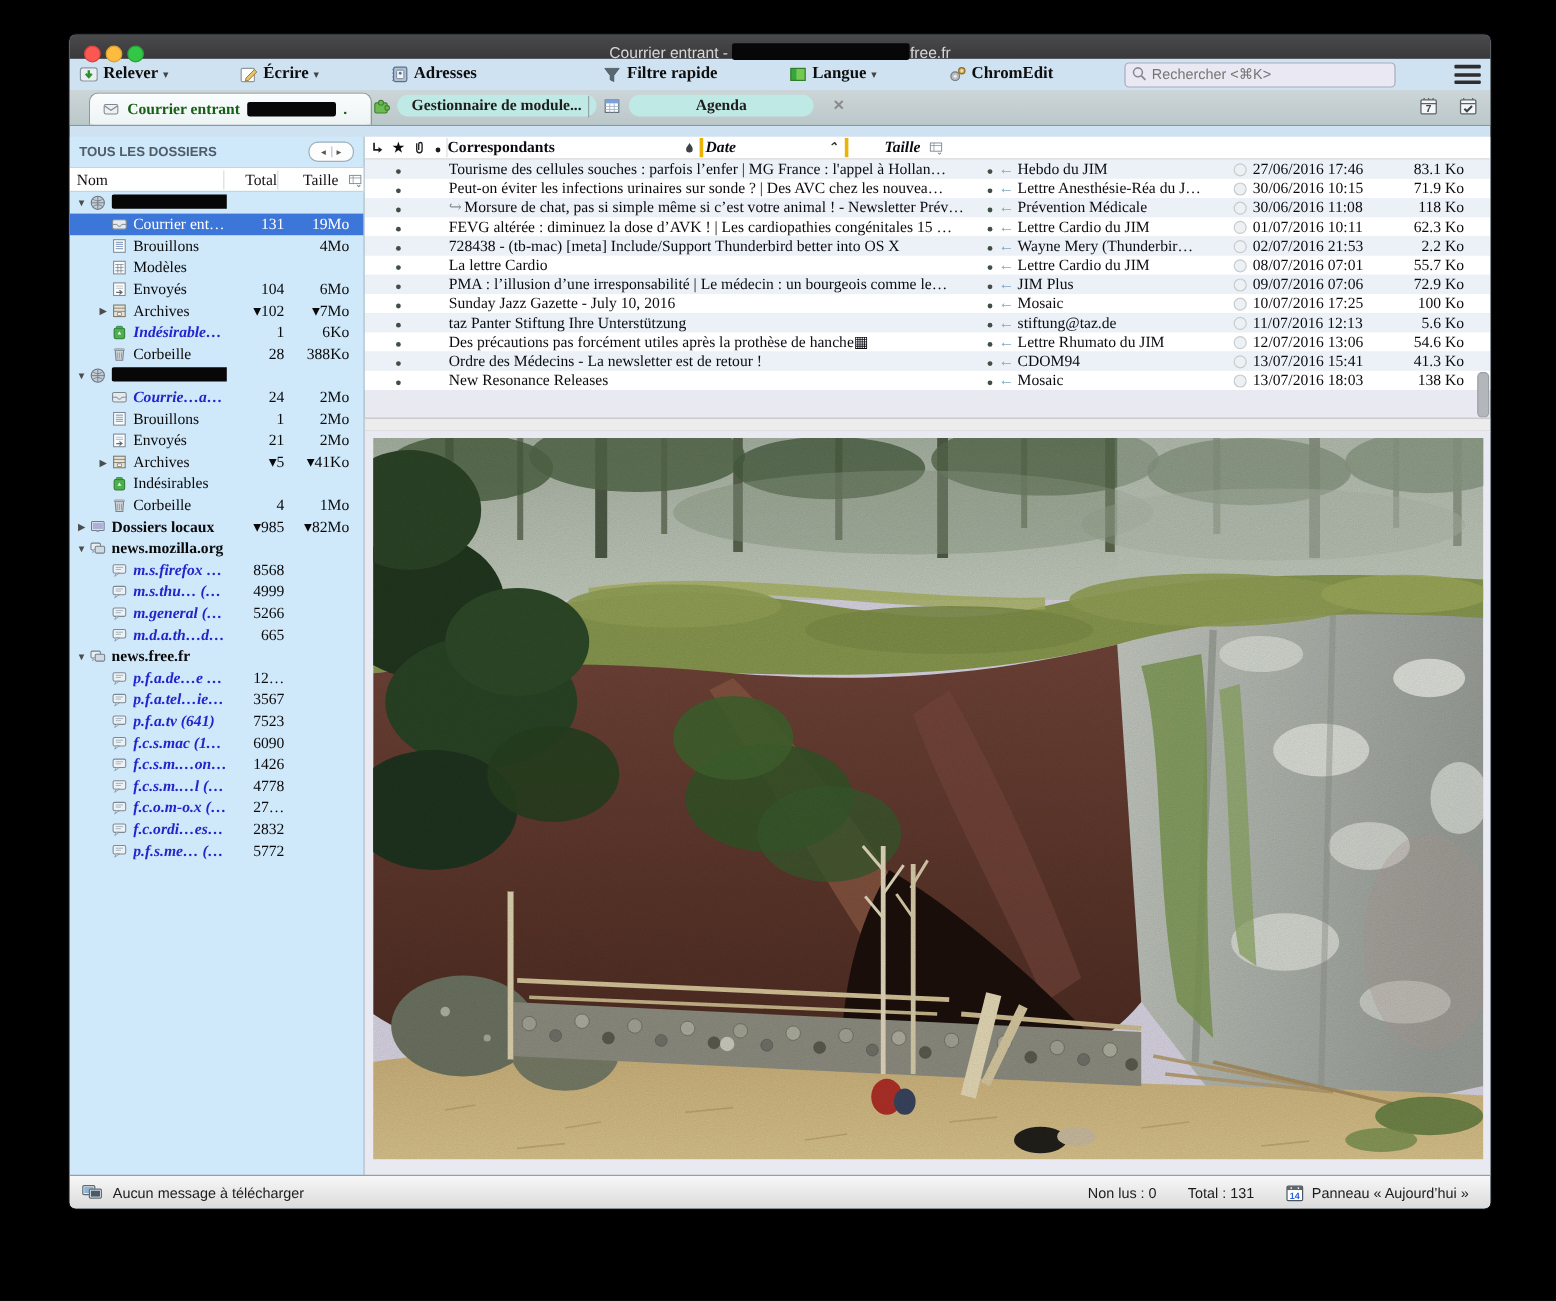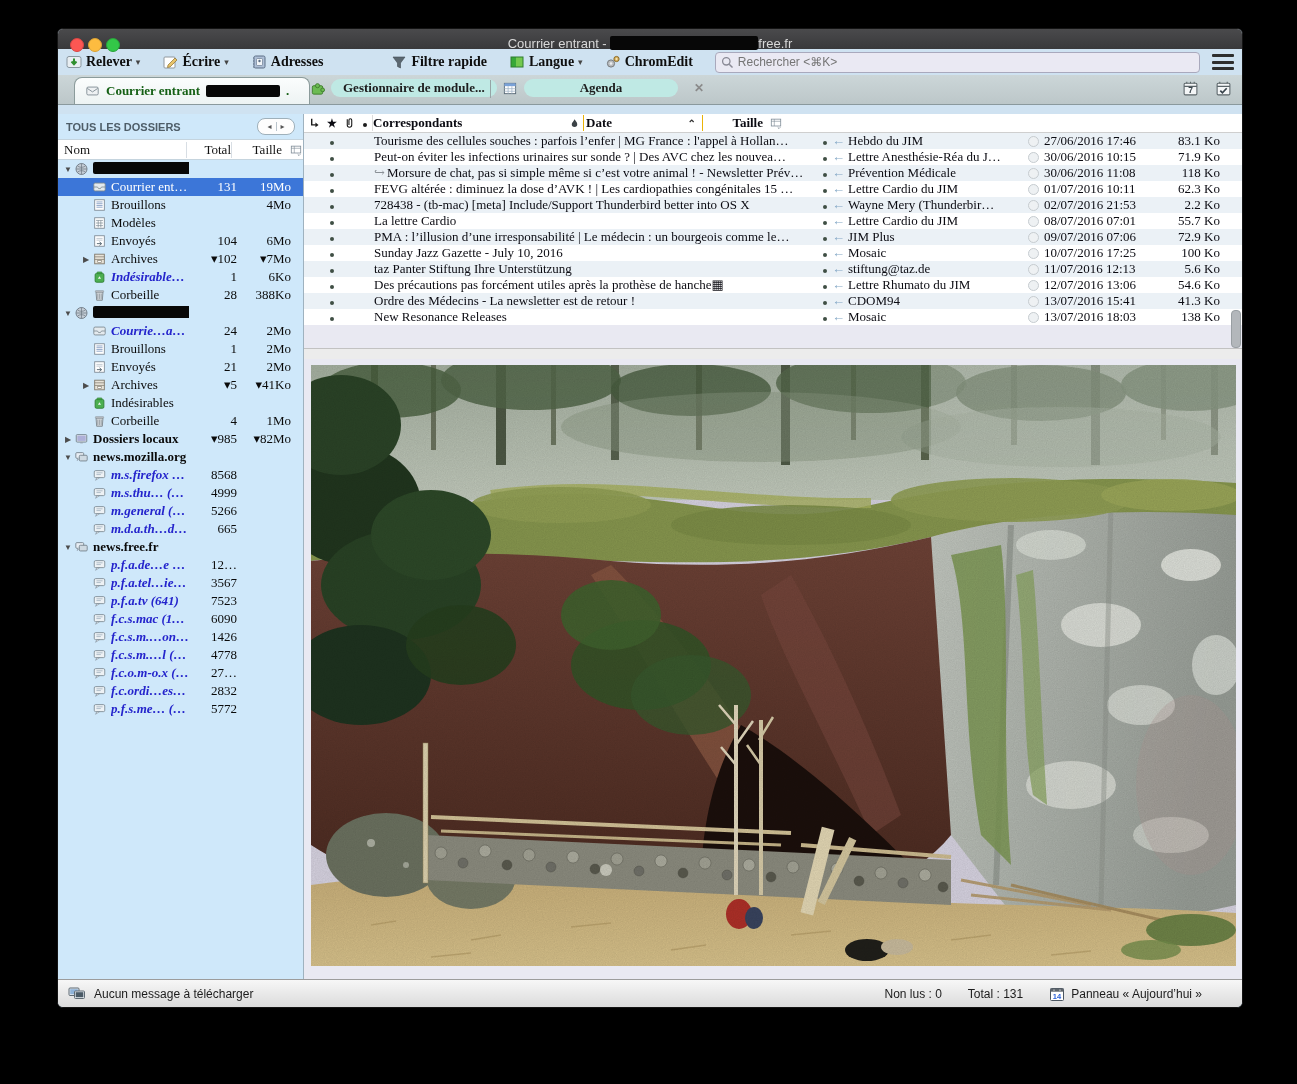--- a/index.html
+++ b/index.html
@@ -13,21 +13,21 @@
   .tl{position:absolute;top:9px;width:12px;height:12px;border-radius:50%;}
   .tl.red{left:12px;background:#fc5753;border:1px solid #d94542;}
   .tl.yel{left:30px;background:#fdbc40;border:1px solid #d9a132;}
   .tl.grn{left:48px;background:#33c748;border:1px solid #28a33a;}
   .title{line-height:30px;text-align:center;font-size:13px;color:#d8d8d8;}
   .redact{display:inline-block;background:#070707;border-radius:2px;vertical-align:-2px;}
   .redact.t{width:148px;height:14px;}
   .redact.tab{width:74px;height:12px;}
   .redact.acct{width:108px;height:12px;vertical-align:-1px;}
   
-  .toolbar{height:26px;display:flex;align-items:center;padding:0 8px;background:#cfe2f1;}
+  .toolbar{height:26px;display:flex;align-items:center;padding:0 8px;background:#cfe2f1;gap:37px;}
   .tbtn{display:flex;align-items:center;gap:4px;margin-right:22px;cursor:default;
     font-family:"Liberation Serif","DejaVu Serif",serif;font-weight:bold;font-size:14px;color:#0e0e0e;}
   .tbtn .ic{width:16px;height:16px;}
   .tbtn .caret{font-size:9px;color:#444;}
   .sp1{margin-left:46px;}
   .search{flex:1;height:17px;border:1px solid #a9a9bd;border-radius:4px;
     background:#eae9f3;font-size:12px;color:#555;padding:1px 6px 1px 22px;outline:none;}
   .searchwrap{flex:1;position:relative;display:flex;}
   .mag{position:absolute;left:6px;top:3px;width:13px;height:13px;}
   .hamb{width:22px;height:16px;margin-left:12px;display:flex;flex-direction:column;justify-content:space-between;padding:1px 0;}
@@ -86,42 +86,42 @@
   .ccl{width:18px;flex:none;display:flex;justify-content:center;}
   .csub{flex:1;overflow:hidden;text-overflow:ellipsis;white-space:nowrap;padding-left:16px;}
   .cdot{width:14px;flex:none;text-align:center;}
   .cfrom{width:192px;flex:none;overflow:hidden;text-overflow:ellipsis;white-space:nowrap;}
   .cflm{width:18px;flex:none;display:flex;justify-content:center;align-items:center;}
   .cdate{width:116px;flex:none;padding-left:2px;display:flex;align-items:center;}
   .csize{width:60px;flex:none;text-align:right;padding-right:6px;}
   .cpk{width:16px;flex:none;display:flex;justify-content:center;}
   .mhead .cth svg,.mhead .ccl svg{width:13px;height:13px;}
   .mhead .csub,.mhead .cfrom{border-left:1px solid #dcdcdc;}
-  .mhead .cdate,.mhead .csize{border-left:1px solid #eab308;}
+  .mhead .cdate,.mhead .csize{border-left:3px solid #eab308;font-style:italic;}
   .dot{display:inline-block;width:4px;height:4px;border-radius:50%;background:#3f4f44;}
   .arrw{color:#84a8c6;margin-right:3px;}
   .fwd{color:#8a9096;margin-right:2px;}
   .flamec{width:9px;height:9px;border-radius:50%;border:1px solid #c6ccd0;background:#eef1f3;}
   .sortcaret{margin-left:auto;margin-right:6px;font-size:10px;color:#333;font-family:"Liberation Sans",sans-serif;}
   .hsplit{position:absolute;left:0;right:0;top:234px;height:10px;background:#ececec;
     border-top:1px solid #c2c2c2;border-bottom:1px solid #9e9e9e;}
   .preview{position:absolute;left:0;right:0;top:245px;bottom:0;background:#e9e9f2;}
   .photo{position:absolute;left:7px;top:6px;width:925px;height:601px;background:#dcd8e6;}
   .photo svg{width:100%;height:100%;display:block;}
   .vthumb{position:absolute;right:1px;top:196px;width:8px;height:36px;background:#b3b7bb;
     border:1px solid #999fa3;border-radius:4px;}
   
   .statusbar{position:absolute;left:0;right:0;bottom:0;height:27px;
     background:linear-gradient(#f7f7f7,#dbdbdb);border-top:1px solid #9c9c9c;
     display:flex;align-items:center;padding:0 10px;font-size:12px;color:#1c1c1c;}
   .statusbar .ic{width:18px;height:15px;margin-right:8px;}
   .sbspacer{flex:1;}
   .sbitem{margin-left:26px;display:flex;align-items:center;gap:6px;}
   .sbitem .ic{width:16px;height:16px;margin-right:0;}
-  .last{margin-right:30px;}
+  .last{margin-right:8px;}
 </style>
 </head>
 <body>
 
 <div class="window">
 
   <div class="titlebar">
     <div class="tl red"></div>
     <div class="tl yel"></div>
     <div class="tl grn"></div>

